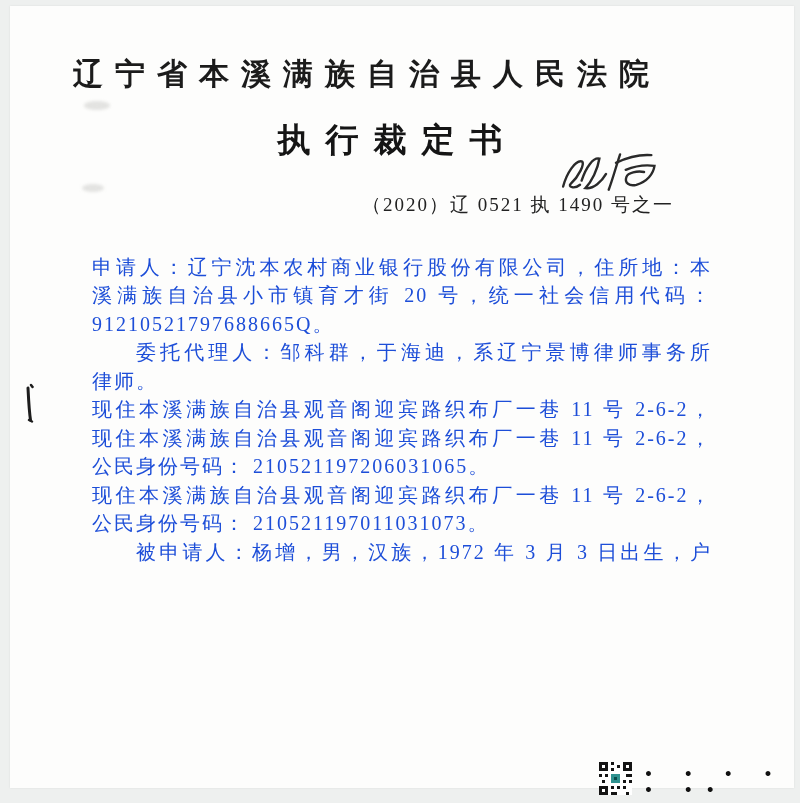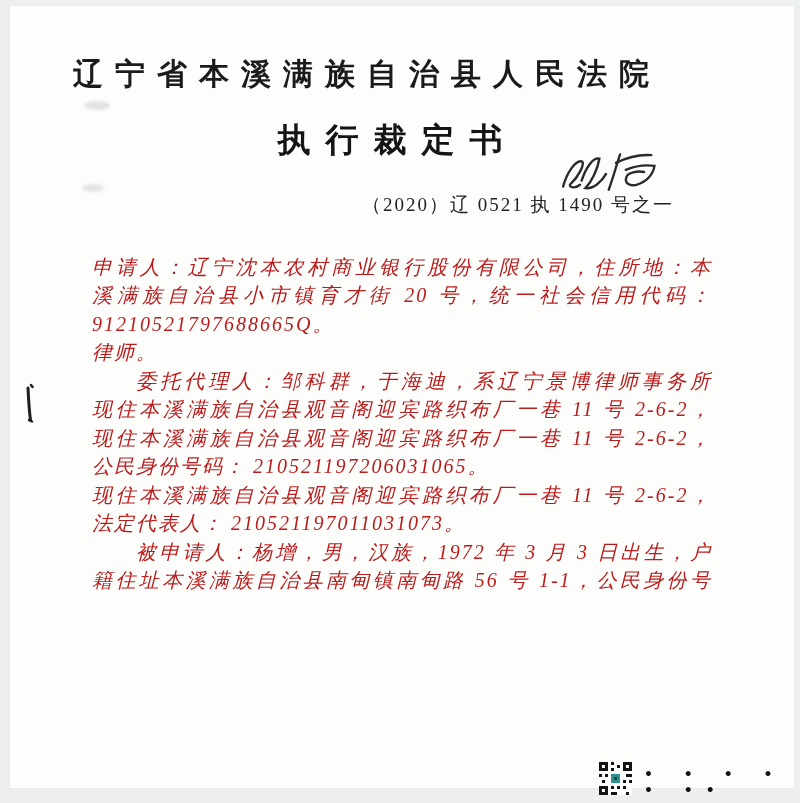--- a/index.html
+++ b/index.html
@@ -7,22 +7,22 @@
   .page{position:absolute;left:10px;top:6px;width:784px;height:782px;
     background:#fdfdfc;box-shadow:0 0 2px rgba(0,0,0,.08);}
   
   .court{position:absolute;left:0;top:54px;width:660px;text-align:center;
     font-size:30px;font-weight:700;letter-spacing:12px;color:#1b1b1b;text-indent:12px;margin-left:31px;}
   .doctitle{position:absolute;left:-10px;top:118px;width:800px;text-align:center;
     font-size:33px;font-weight:700;letter-spacing:15px;color:#151515;text-indent:15px;}
   .caseno{position:absolute;left:118px;top:192px;width:800px;text-align:center;
     font-size:19px;letter-spacing:2px;color:#222;}
   
-  .bodytext{position:absolute;left:92px;top:253px;width:620px;color:#b91c1c;
-    font-size:20px;line-height:28.45px;letter-spacing:2px;font-style:italic;}
+  .bodytext{position:absolute;left:92px;top:253px;width:620px;color:#1d4ed8;
+    font-size:20px;line-height:28.45px;letter-spacing:2px;}
   .ln{display:block;}
   .ind{padding-left:44px;}
   .jst{text-align:justify;text-align-last:justify;text-justify:inter-character;}
   
   .hand{position:absolute;left:556px;top:146px;transform:rotate(-6deg);}
   .inkmark{position:absolute;left:22px;top:380px;}
   .smudge{position:absolute;background:#e3e3e1;border-radius:50%;filter:blur(1.5px);}
   .sm1{left:84px;top:101px;width:26px;height:9px;}
   .sm2{left:82px;top:184px;width:22px;height:8px;}
   
@@ -53,29 +53,28 @@
     </g>
   </svg>
 </div>
 
 <div class="caseno">（2020）辽 0521 执 1490 号之一</div>
 
 <div class="bodytext">
   <span class="ln jst">申请人：辽宁沈本农村商业银行股份有限公司，住所地：本</span>
   <span class="ln jst">溪满族自治县小市镇育才街 20 号，统一社会信用代码：</span>
   <span class="ln">91210521797688665Q。</span>
+  <span class="ln ind jst">委托代理人：邹科群，于海迪，系辽宁景博律师事务所</span>
   <span class="ln">律师。</span>
-  <span class="ln ind jst">委托代理人：邹科群，于海迪，系辽宁景博律师事务所</span>
   <span class="ln jst">现住本溪满族自治县观音阁迎宾路织布厂一巷 11 号 2-6-2，</span>
   <span class="ln jst">现住本溪满族自治县观音阁迎宾路织布厂一巷 11 号 2-6-2，</span>
   <span class="ln">公民身份号码： 210521197206031065。</span>
   <span class="ln jst">现住本溪满族自治县观音阁迎宾路织布厂一巷 11 号 2-6-2，</span>
-  <span class="ln">法定代表人： 210521197011031073。</span>
+  <span class="ln">公民身份号码： 210521197011031073。</span>
   <span class="ln ind jst">被申请人：杨增，男，汉族，1972 年 3 月 3 日出生，户</span>
-  <span class="ln jst">籍住址本溪满族自治县南甸镇南甸路 56 号 1-1，公民身份号</span>
 </div>
 
 <div class="inkmark">
   <svg width="16" height="48" viewBox="0 0 16 48">
     <g fill="none" stroke="#1d1d1d" stroke-linecap="round">
       <path d="M6,8 C6.5,18 7,30 8.5,40" stroke-width="3"></path>
       <path d="M9,5 L10.5,7" stroke-width="2.5"></path>
       <path d="M7,40 L10,41.5" stroke-width="2.5"></path>
     </g>
   </svg>

